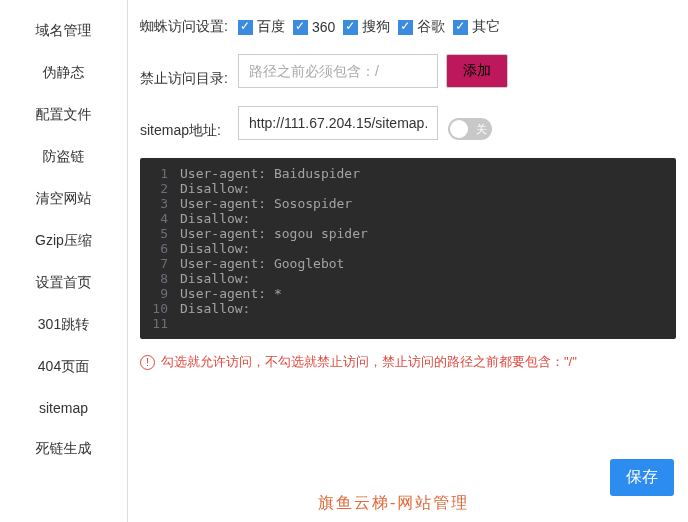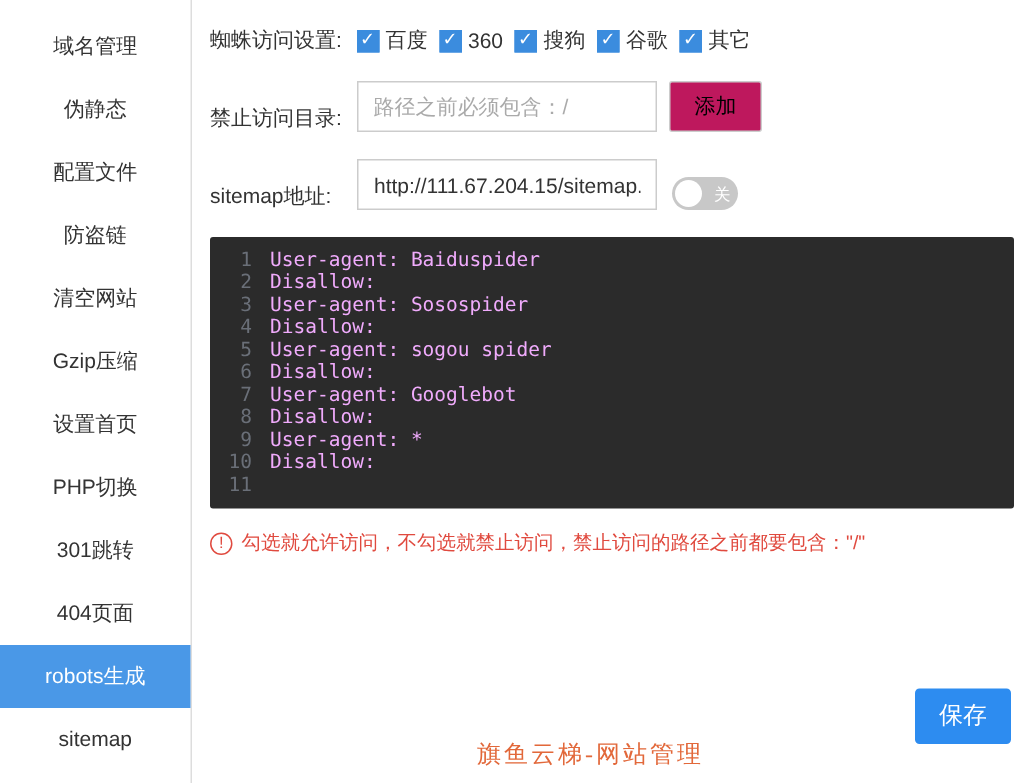--- a/index.html
+++ b/index.html
@@ -17,42 +17,40 @@
     .checkbox::after { content: "✓"; color: #fff; font-size: 12px; position: absolute; top: -2px; left: 1px; }
     .text-input { height: 34px; border: 1px solid #ccc; padding: 0 10px; font-size: 14px; color: #333; }
     .text-input::placeholder { color: #aaa; }
     .add-btn { margin-left: 8px; height: 34px; padding: 0 16px; border: 1px solid #ccc; background: #be185d; cursor: pointer; border-radius: 2px; font-size: 14px; }
     .toggle { margin-left: 10px; width: 44px; height: 22px; border-radius: 11px; background: #c8c8c8; position: relative; display: inline-flex; align-items: center; cursor: pointer; }
     .toggle-knob { width: 18px; height: 18px; border-radius: 50%; background: #fff; position: absolute; left: 2px; }
     .toggle-label { font-size: 11px; color: #fff; position: absolute; right: 5px; }
     .code-block { background: #2b2b2b; border-radius: 2px; margin-top: 4px; font-family: Consolas, monospace; font-size: 13px; padding: 8px 0; }
     .code-line { display: flex; }
     .gutter { width: 40px; text-align: right; color: #6a6f78; padding-right: 12px; user-select: none; }
-    .code-text { color: #f0abfc; white-space: pre; }
+    .code-text { color: #a3a3a3; white-space: pre; }
     .hint-row { display: flex; align-items: center; color: #e04a3f; font-size: 13px; margin-top: 14px; gap: 6px; }
     .hint-icon { width: 15px; height: 15px; border: 1px solid #e04a3f; border-radius: 50%; display: inline-flex; align-items: center; justify-content: center; font-size: 11px; }
     .save-btn { position: absolute; right: 14px; bottom: 26px; background: #2d8cf0; color: #fff; border: none; padding: 8px 16px; border-radius: 3px; cursor: pointer; font-size: 16px; }
     .watermark { position: absolute; bottom: 8px; left: 190px; color: #e2683a; font-size: 16px; letter-spacing: 2px; font-family: "SimSun", serif; }
   </style>
 </head>
 <body>
 
 <div class="layout">
   <div class="sidebar" id="sidebar">
       <div class="sidebar-item">域名管理</div>
       <div class="sidebar-item">伪静态</div>
       <div class="sidebar-item">配置文件</div>
       <div class="sidebar-item">防盗链</div>
       <div class="sidebar-item">清空网站</div>
       <div class="sidebar-item">Gzip压缩</div>
       <div class="sidebar-item">设置首页</div>
-      <div class="sidebar-item">PHP切换</div>
       <div class="sidebar-item">301跳转</div>
       <div class="sidebar-item">404页面</div>
-      <div class="sidebar-item active">robots生成</div>
       <div class="sidebar-item">sitemap</div>
       <div class="sidebar-item">死链生成</div>
     </div>
 
   <div class="main">
 
     <div class="form-row">
       <div class="form-label">蜘蛛访问设置:</div>
       <div class="checks" id="checks">
           <label class="check">

